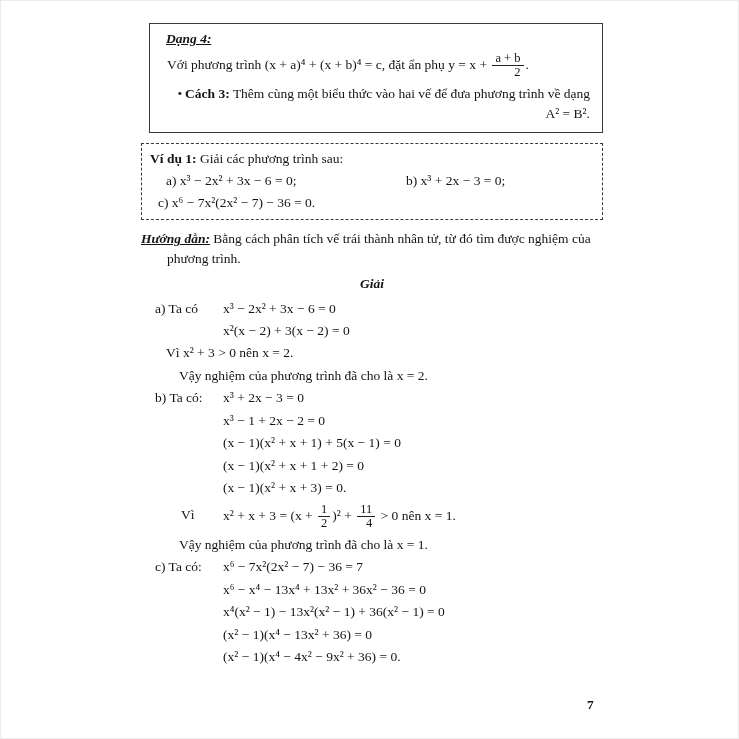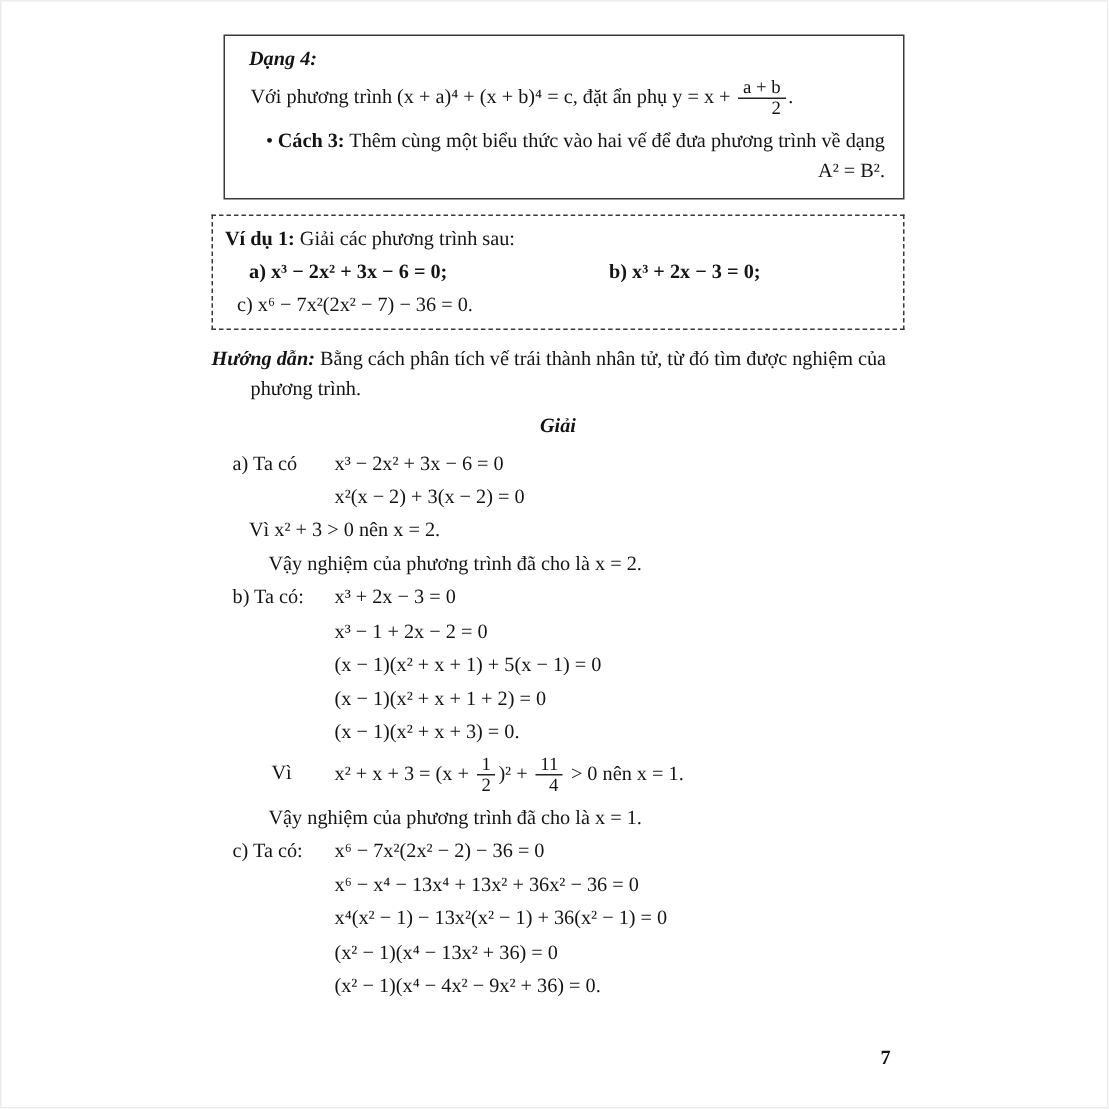--- a/index.html
+++ b/index.html
@@ -6,36 +6,36 @@
   html,body { margin:0; padding:0; background:#f5f5f5; }
   .page {
     width:739px; height:739px; background:#ffffff; position:relative;
     font-family:"Liberation Serif","DejaVu Serif",serif;
     font-size:13.5px; color:#141414; overflow:hidden;
     border:1px solid #ececec;
   }
   .content { position:absolute; left:140px; top:22px; width:462px; }
   p { margin:0; }
   .bold { font-weight:700; }
-  .biu { font-weight:700; font-style:italic; }
+  .biu { font-weight:700; font-style:italic; text-decoration:underline; }
 
   .solid-box { border:1.2px solid #3a3a3a; margin-left:8px; padding:7px 12px 9px; margin-bottom:10px; }
   .box-title { padding-left:4px; margin-bottom:5px; }
   .intro-line { padding-left:5px; margin-bottom:5px; line-height:1.3; }
   .bullet-line { padding-left:19px; text-indent:-12px; line-height:1.45;text-align:right; }
   .bullet { margin-right:3px; }
 
   .frac { display:inline-flex; flex-direction:column; align-items:flex-end; vertical-align:middle;
           line-height:1.05; margin:0 2px; text-align:center; font-size:12.5px; }
   .frac .fnum { border-bottom:1px solid #222; padding:0 3px; }
   .frac .fden { padding:0 3px; }
 
   .dashed-box { border:1px dashed #3a3a3a; padding:7px 8px 8px; margin-bottom:9px; }
   .vidu-title { margin-bottom:6px; }
-  .vidu-row { margin-left:16px; margin-bottom:6px;font-weight:bold; }
+  .vidu-row { margin-left:16px; margin-bottom:6px; }
   .item-a { display:inline-block; width:240px; }
   .vidu-c { margin-left:8px; }
 
   .huongdan { padding-left:26px; text-indent:-26px; line-height:1.45; margin-bottom:7px; }
   .giai { text-align:center; font-weight:700; font-style:italic; margin-bottom:9px; }
 
   .sol { margin-bottom:3px; }
   .sol-line { margin-bottom:6px; line-height:1.22; }
   .lbl { display:inline-block; width:82px; padding-left:14px; }
   .ind-eq { margin-left:82px; }
@@ -88,21 +88,21 @@
             <span class="fnum">1</span>
             <span class="fden">2</span>
           </span><span>)² + </span><span class="frac">
             <span class="fnum">11</span>
             <span class="fden">4</span>
           </span><span> &gt; 0 nên x = 1.</span></p>
       <p class="sol-line ind-vay">Vậy nghiệm của phương trình đã cho là x = 1.</p>
     </div>
 
     <div class="sol">
-      <p class="sol-line"><span class="lbl">c) Ta có:</span><span>x⁶ − 7x²(2x² − 2) − 36 = 0</span></p>
+      <p class="sol-line"><span class="lbl">c) Ta có:</span><span>x⁶ − 7x²(2x² − 7) − 36 = 7</span></p>
       <p class="sol-line ind-eq">x⁶ − x⁴ − 13x⁴ + 13x² + 36x² − 36 = 0</p>
       <p class="sol-line ind-eq">x⁴(x² − 1) − 13x²(x² − 1) + 36(x² − 1) = 0</p>
       <p class="sol-line ind-eq">(x² − 1)(x⁴ − 13x² + 36) = 0</p>
       <p class="sol-line ind-eq">(x² − 1)(x⁴ − 4x² − 9x² + 36) = 0.</p>
     </div>
 
   </div>
 
   <div class="page-num">7</div>
 </div>

